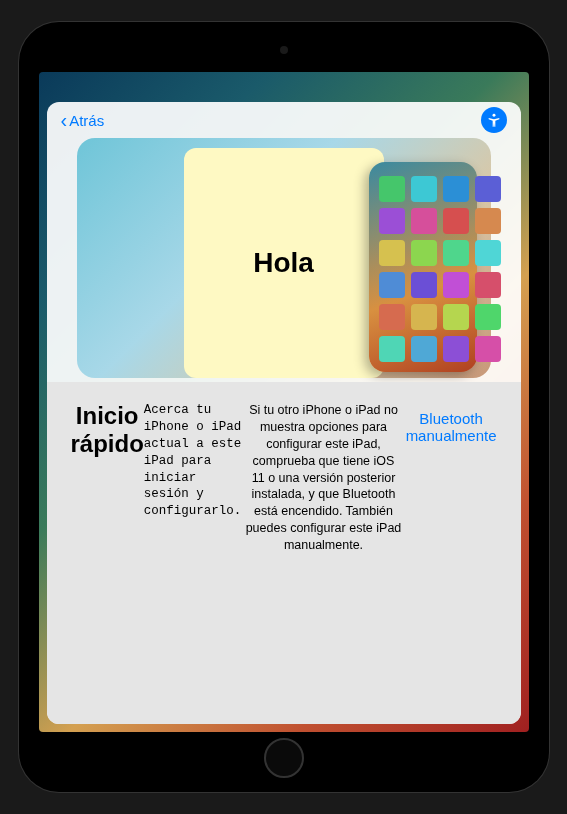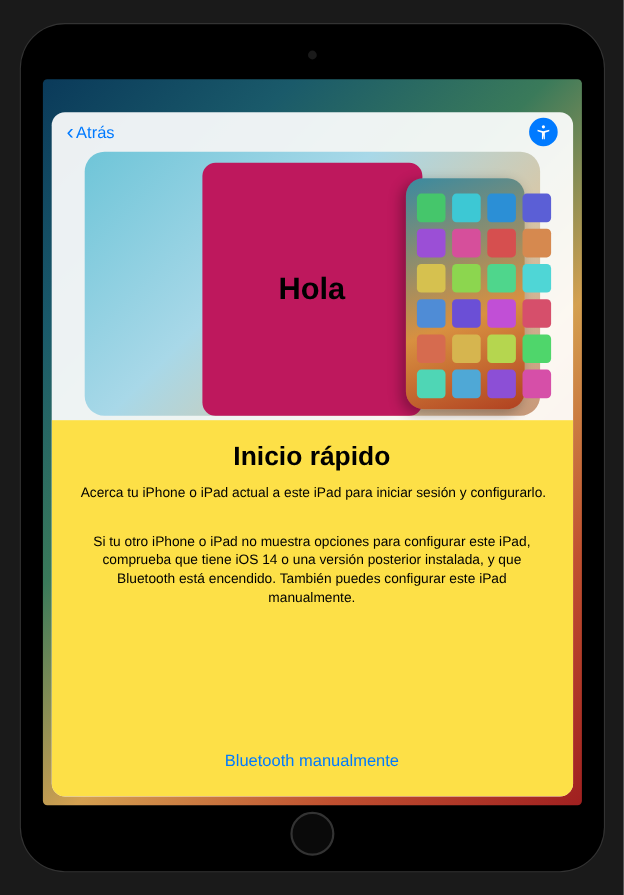--- a/index.html
+++ b/index.html
@@ -134,21 +134,21 @@
       overflow: hidden;
     }
 
     .hola-card {
       position: absolute;
       top: 10px;
       left: 50%;
       transform: translateX(-50%);
       width: 200px;
       height: 230px;
-      background: #be185d;
+      background: #fef9c3;
       border-radius: 12px;
       display: flex;
       align-items: center;
       justify-content: center;
     }
 
     .hola-text {
       font-size: 28px;
       font-weight: 700;
       color: #000;
@@ -179,40 +179,41 @@
       width: 100%;
       aspect-ratio: 1;
     }
 
     .bottom-sheet {
       position: absolute;
       top: 280px;
       left: 0;
       right: 0;
       bottom: 0;
-      background: #fde047;
+      background: #e5e5e5;
       padding: 20px 24px 16px 24px;
       display: flex;
-      flex-direction: column;
+      flex-direction: row;
     }
 
     .sheet-title {
       font-size: 24px;
       font-weight: 700;
       text-align: center;
       color: #000;
       margin-bottom: 10px;
     }
 
     .sheet-desc {
       font-size: 12.5px;
-      text-align: right;
+      text-align: left;
       color: #000;
       line-height: 1.35;
       margin-bottom: 27px;
+      font-family: Liberation Mono, monospace;
     }
 
     .sheet-desc2 {
       font-size: 12.5px;
       text-align: center;
       color: #000;
       line-height: 1.35;
       padding: 0 4px;
     }
 
@@ -289,21 +290,21 @@
             <div class="app-icon c21"></div>
             <div class="app-icon c22"></div>
             <div class="app-icon c23"></div>
           </div>
         </div>
       </div>
 
       <div class="bottom-sheet">
         <div class="sheet-title">Inicio rápido</div>
         <div class="sheet-desc">Acerca tu iPhone o iPad actual a este iPad para iniciar sesión y configurarlo.</div>
-        <div class="sheet-desc2">Si tu otro iPhone o iPad no muestra opciones para configurar este iPad, comprueba que tiene iOS 14 o una versión posterior instalada, y que Bluetooth está encendido. También puedes configurar este iPad manualmente.</div>
+        <div class="sheet-desc2">Si tu otro iPhone o iPad no muestra opciones para configurar este iPad, comprueba que tiene iOS 11 o una versión posterior instalada, y que Bluetooth está encendido. También puedes configurar este iPad manualmente.</div>
         <div class="sheet-spacer"></div>
         <div class="manual-link">Bluetooth manualmente</div>
       </div>
 
     </div>
   </div>
 
   <div class="home-button"></div>
 </div>
 

